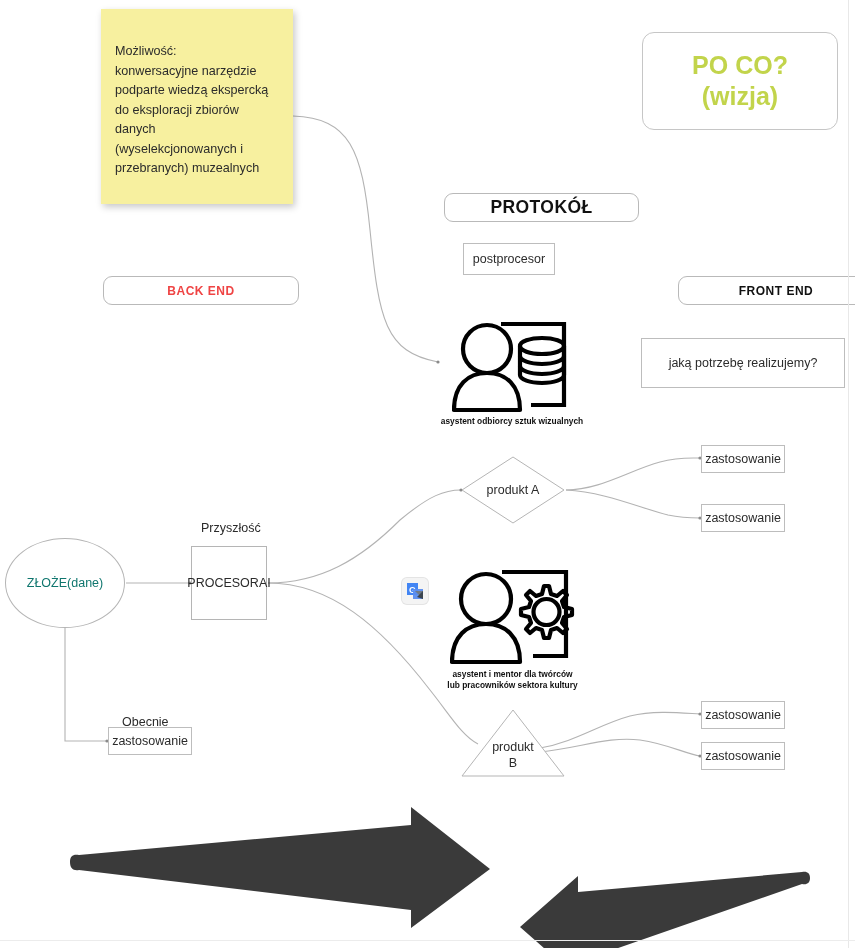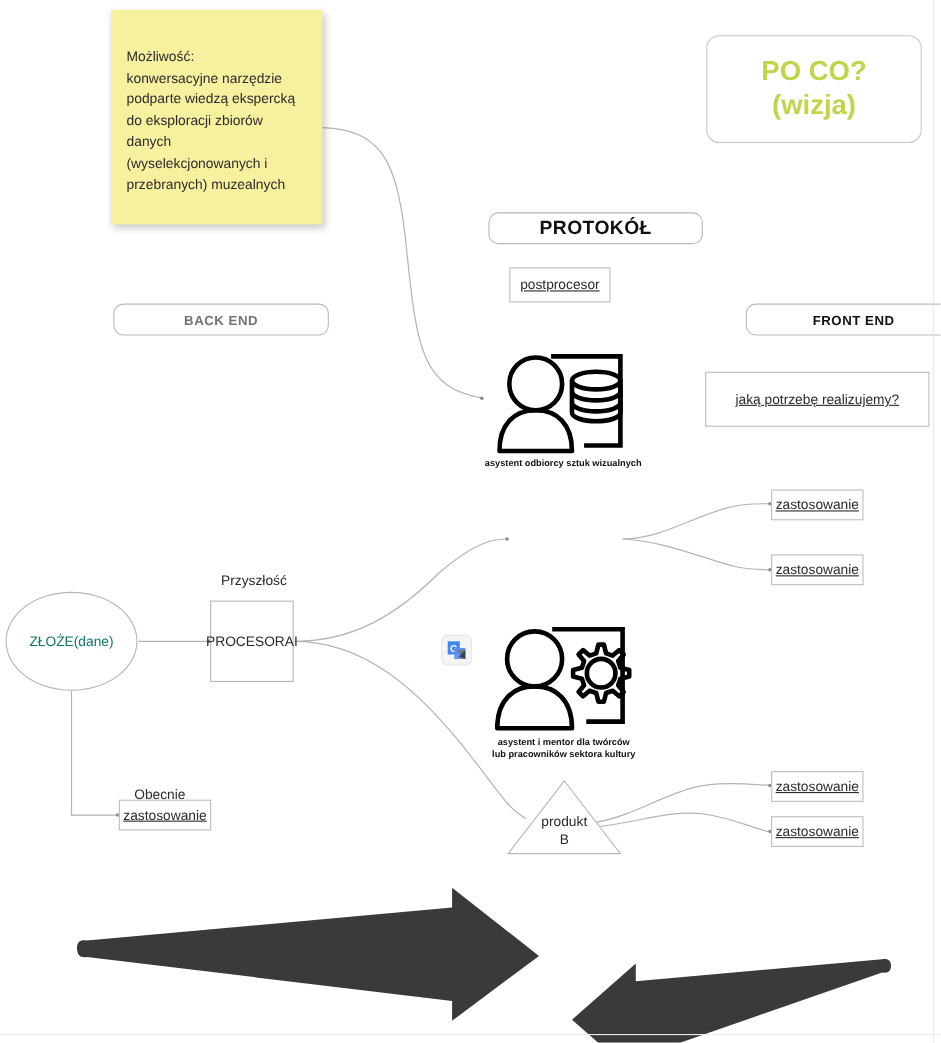--- a/index.html
+++ b/index.html
@@ -90,21 +90,20 @@
   .rect {
     position: absolute;
     border: 1px solid #bdbdbd;
     background: #ffffff;
     display: flex;
     align-items: center;
     justify-content: center;
     box-sizing: border-box;
     font-size: 12.5px;
     color: #2b2b2b;
-    text-decoration: underline;
   }
 
   #vision-box {
     left: 642px;
     top: 32px;
     width: 196px;
     height: 98px;
     border: 1px solid #c6c6c6;
     border-radius: 12px;
     background: #ffffff;
@@ -124,21 +123,21 @@
 
   #protokol-box {
     left: 412px; top: 193px; width: 195px; height: 29px;
     font-size: 17.5px; letter-spacing: 0.4px; color: #111; margin-left: 32px;
   }
   #postprocesor-box {
     left: 463px; top: 243px; width: 92px; height: 32px;
   }
   #backend-box {
     left: 103px; top: 276px; width: 196px; height: 29px;
-    font-size: 12px; letter-spacing: 0.5px; color: #737373;
+    font-size: 12px; letter-spacing: 0.5px; color: #ef4444;
   }
   #frontend-box {
     left: 678px; top: 276px; width: 196px; height: 29px;
     font-size: 12px; letter-spacing: 0.5px; color: #111;
   }
   #need-box {
     left: 641px; top: 338px; width: 204px; height: 50px;
   }
 
   
@@ -345,20 +344,26 @@
 
   <div id="procesor-box">
     <div>PROCESOR</div>
     <div>AI</div>
   </div>
 
   <div id="label-obecnie" class="flow-label">Obecnie</div>
 
   <div id="zastosowanie-current" class="rect">zastosowanie</div>
 
+  <div id="produkt-a">
+    <svg width="104" height="68" viewBox="0 0 104 68">
+      <polygon points="52,1 103,34 52,67 1,34" fill="#ffffff" stroke="#b5b5b5" stroke-width="1"></polygon>
+    </svg>
+    <div class="shape-label">produkt A</div>
+  </div>
 
   <div id="produkt-b">
     <svg width="104" height="68" viewBox="0 0 104 68">
       <polygon points="52,1 103,67 1,67" fill="#ffffff" stroke="#b5b5b5" stroke-width="1"></polygon>
     </svg>
     <div class="shape-label">produkt
 B</div>
   </div>
 
   <div id="zast-a1" class="rect">zastosowanie</div>

